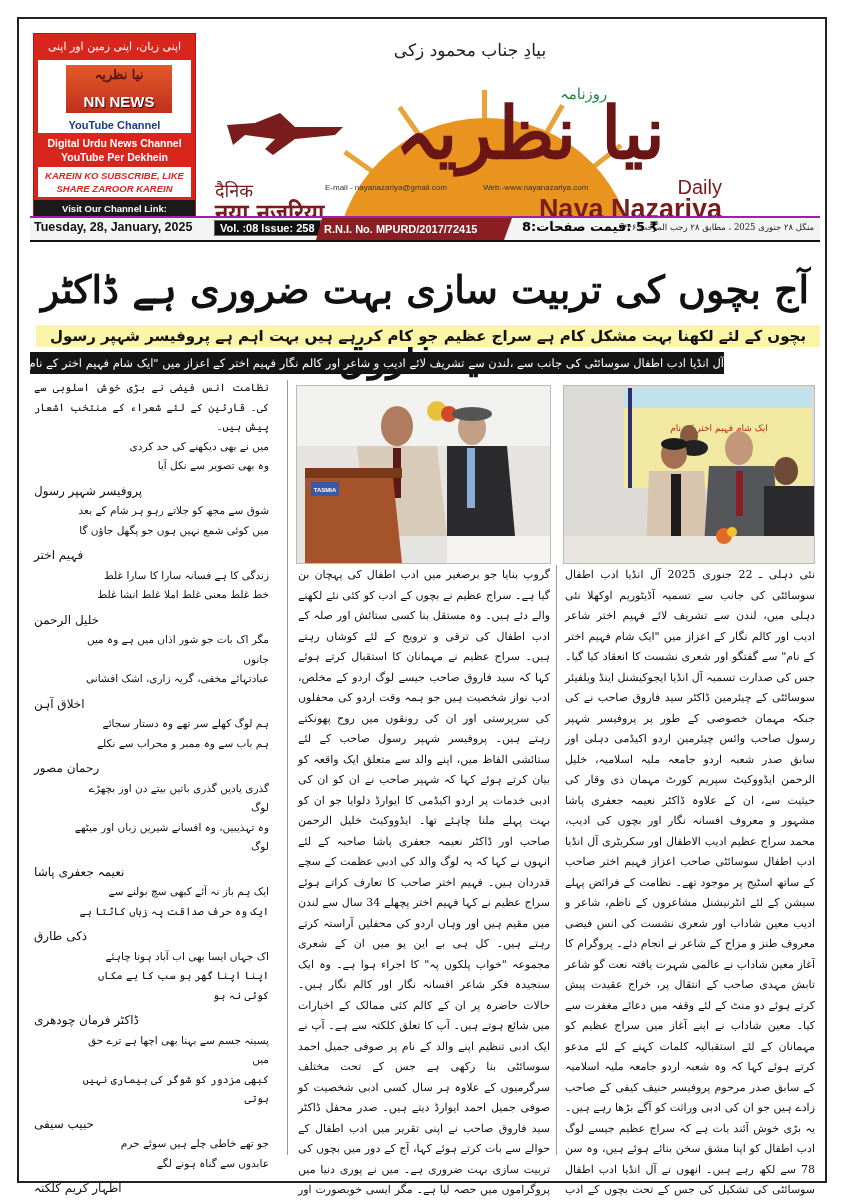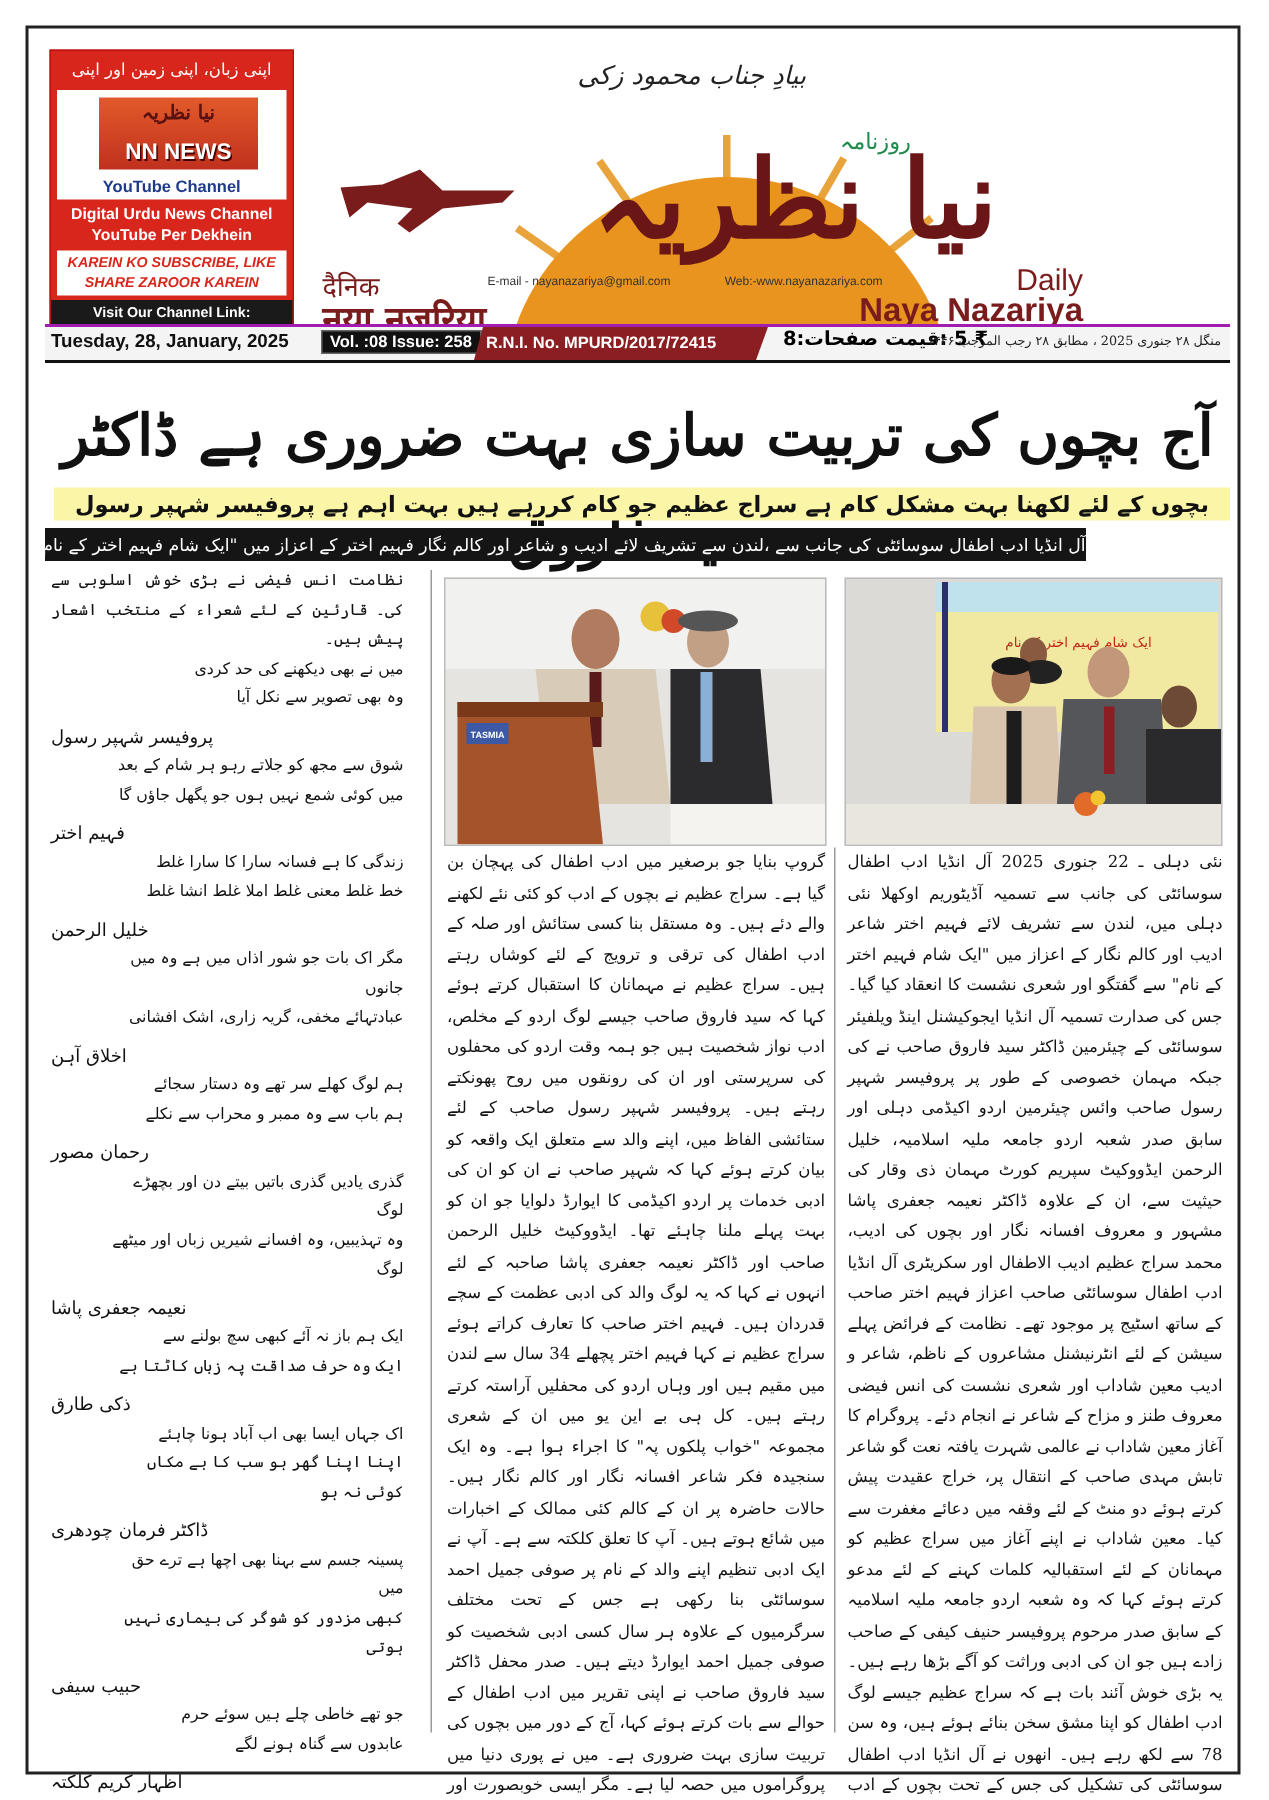--- a/index.html
+++ b/index.html
@@ -12,33 +12,33 @@
   .ad-logo{position:absolute;left:28px;top:5px;width:106px;height:48px;background:linear-gradient(#e25a2a,#c0301d);}
   .ad-logo .mini-urdu{position:absolute;left:0;right:0;top:2px;text-align:center;color:#5a1111;font-family:"DejaVu Serif",serif;font-size:13px;font-weight:bold;direction:rtl;}
   .ad-logo .nn{position:absolute;left:0;right:0;bottom:3px;text-align:center;color:#fff;font-family:"Liberation Sans",sans-serif;font-weight:bold;font-size:15px;text-shadow:1px 1px 0 #400;}
   .ad-yt{position:absolute;left:0;right:0;bottom:2px;text-align:center;color:#1e3a8a;font-family:"Liberation Sans",sans-serif;font-weight:bold;font-size:11px;}
   .ad-mid{color:#fff;text-align:center;font-family:"Liberation Sans",sans-serif;font-weight:bold;font-size:10.5px;line-height:14px;padding:3px 0;}
   .ad-sub{background:#fff;margin:0 4px;color:#d9261c;text-align:center;font-family:"Liberation Sans",sans-serif;font-weight:bold;font-style:italic;font-size:9.5px;line-height:13px;padding:2px 0;}
   .ad-bottom{background:#1a1a1a;color:#fff;text-align:center;font-family:"Liberation Sans",sans-serif;font-weight:bold;font-size:9.5px;line-height:12px;padding:3px 0;margin-top:3px;}
   .ad-bottom .link{color:#f6e22a;font-size:11px;}
   
   .mast{position:absolute;left:205px;top:30px;width:525px;height:192px;}
-  .byline{position:absolute;left:180px;top:10px;width:170px;text-align:left;font-family:"DejaVu Serif",serif;font-size:17px;color:#222;direction:rtl;font-style:italic;}
+  .byline{position:absolute;left:180px;top:10px;width:170px;text-align:center;font-family:"DejaVu Serif",serif;font-size:17px;color:#222;direction:rtl;}
   .sun{position:absolute;left:130px;top:60px;width:300px;height:150px;overflow:hidden;}
   .sun .disc{position:absolute;left:0;top:28px;width:300px;height:300px;border-radius:50%;background:#e8941f;}
   .ray{position:absolute;width:5px;height:40px;background:#e8a33a;transform-origin:bottom center;}
   .roz{position:absolute;left:355px;top:55px;color:#1f8a4c;font-family:"DejaVu Serif",serif;font-size:15px;direction:rtl;}
   .logo-urdu{position:absolute;left:130px;top:62px;width:390px;text-align:center;color:#6b1616;font-family:"DejaVu Serif",serif;font-weight:bold;font-size:72px;line-height:82px;direction:rtl;letter-spacing:6px;}
   .bird{position:absolute;left:20px;top:75px;}
   .dainik{position:absolute;left:10px;top:148px;color:#7a1c1c;font-family:"DejaVu Sans",sans-serif;font-size:18px;}
   .naya-hi{position:absolute;left:10px;top:165px;color:#7a1c1c;font-family:"DejaVu Sans",sans-serif;font-weight:bold;font-size:24px;}
   .contact{position:absolute;left:120px;top:153px;font-family:"Liberation Sans",sans-serif;font-size:8px;color:#333;}
   .contact span{margin-right:34px;}
   .daily{position:absolute;right:8px;top:146px;color:#7a1c1c;font-family:"Liberation Sans",sans-serif;font-size:20px;}
-  .naya-en{position:absolute;right:8px;top:164px;color:#7a1c1c;font-family:"Liberation Sans",sans-serif;font-weight:bold;font-size:22px;}
+  .naya-en{position:absolute;right:8px;top:164px;color:#7a1c1c;font-family:"Liberation Sans",sans-serif;font-weight:bold;font-size:27px;}
   
   .datebar{position:absolute;left:30px;top:216px;width:790px;height:22px;border-top:2px solid #a21caf;border-bottom:2px solid #111;background:#f4f4f4;font-family:"Liberation Sans",sans-serif;}
   .datebar .date{position:absolute;left:4px;top:2px;font-weight:bold;font-size:12.5px;color:#111;}
   .datebar .vol{position:absolute;left:184px;top:2px;background:#111;color:#fff;font-size:11px;font-weight:bold;padding:1px 5px;border:1px solid #666;}
   .datebar .rni{position:absolute;left:286px;top:0;height:22px;width:196px;background:#8b1e22;color:#fff;font-size:11px;font-weight:bold;line-height:22px;padding-left:8px;box-sizing:border-box;clip-path:polygon(6px 0,100% 0,calc(100% - 8px) 100%,0 100%);}
   .datebar .price{position:absolute;left:492px;top:1px;font-family:"DejaVu Sans",sans-serif;font-weight:bold;font-size:13px;direction:rtl;}
   .datebar .hijri{position:absolute;right:6px;top:4px;font-family:"DejaVu Serif",serif;font-size:8.5px;direction:rtl;color:#222;}
   
   .headline{position:absolute;left:30px;top:256px;width:790px;height:68px;text-align:center;font-family:"DejaVu Serif",serif;font-weight:bold;font-size:38px;line-height:68px;color:#111;direction:rtl;}
   .sub{position:absolute;left:36px;top:325px;width:784px;height:22px;background:#fbf5a7;text-align:center;font-family:"DejaVu Sans",sans-serif;font-weight:bold;font-size:15px;line-height:22px;direction:rtl;color:#111;}

